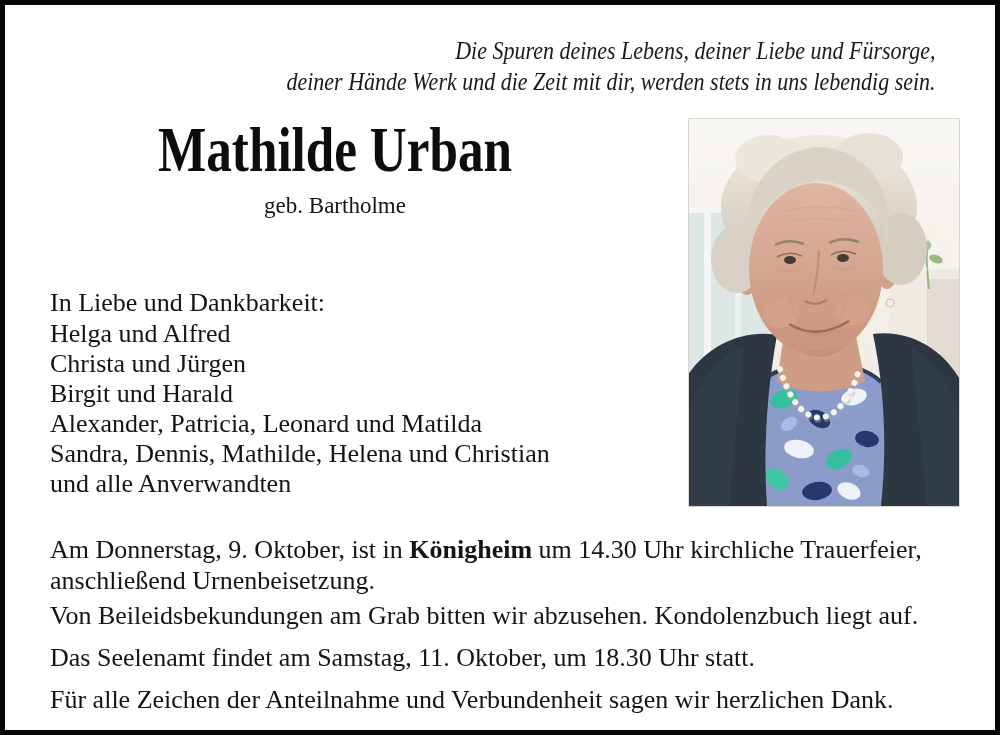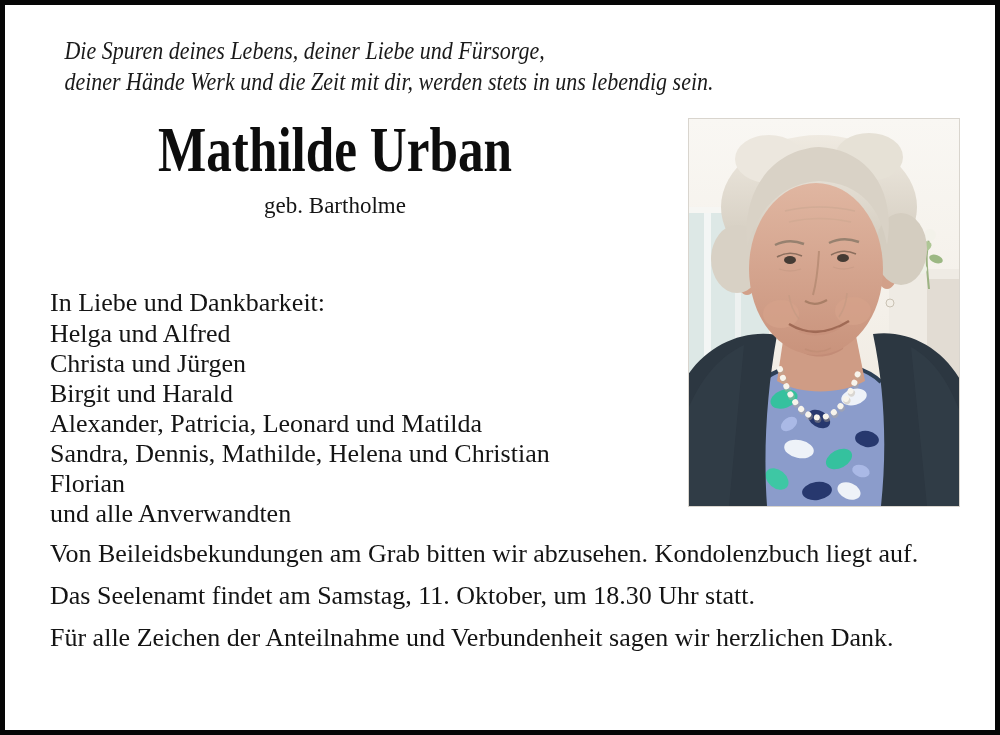--- a/index.html
+++ b/index.html
@@ -11,21 +11,21 @@
     background: #ffffff;
     border: 5px solid #060606;
     overflow: hidden;
     font-family: "Liberation Serif", serif;
     color: #141414;
   }
   
   .epigraph {
     position: absolute;
     top: 30px; left: 0; right: 0;
-    text-align: left;
+    text-align: right;
     font-style: italic;
     font-size: 25px;
     line-height: 31px;
     color: #1a1a1a;
   }
   .ep-line {
     display: inline-block;
     transform: scaleX(0.88);
     transform-origin: center;
     white-space: nowrap;
@@ -232,23 +232,23 @@
     </svg>
   </figure>
 
   <div class="mourners">
     <div class="intro">In Liebe und Dankbarkeit:</div>
     <div class="mourner-name">Helga und Alfred</div>
     <div class="mourner-name">Christa und Jürgen</div>
     <div class="mourner-name">Birgit und Harald</div>
     <div class="mourner-name">Alexander, Patricia, Leonard und Matilda</div>
     <div class="mourner-name">Sandra, Dennis, Mathilde, Helena und Christian</div>
-    <div class="mourner-name">Florian</div>
     <div class="mourner-name">und alle Anverwandten</div>
   </div>
 
   <div class="announcements">
+    <p class="p1"><span>Am Donnerstag, 9. Oktober, ist in </span><b>Königheim</b><span> um 14.30 Uhr kirchliche Trauerfeier, anschließend Urnenbeisetzung.</span></p>
     <p class="p2">Von Beileidsbekundungen am Grab bitten wir abzusehen. Kondolenzbuch liegt auf.</p>
     <p class="p3">Das Seelenamt findet am Samstag, 11. Oktober, um 18.30 Uhr statt.</p>
     <p class="p4">Für alle Zeichen der Anteilnahme und Verbundenheit sagen wir herzlichen Dank.</p>
   </div>
 
 </div>
 
 </body></html>

